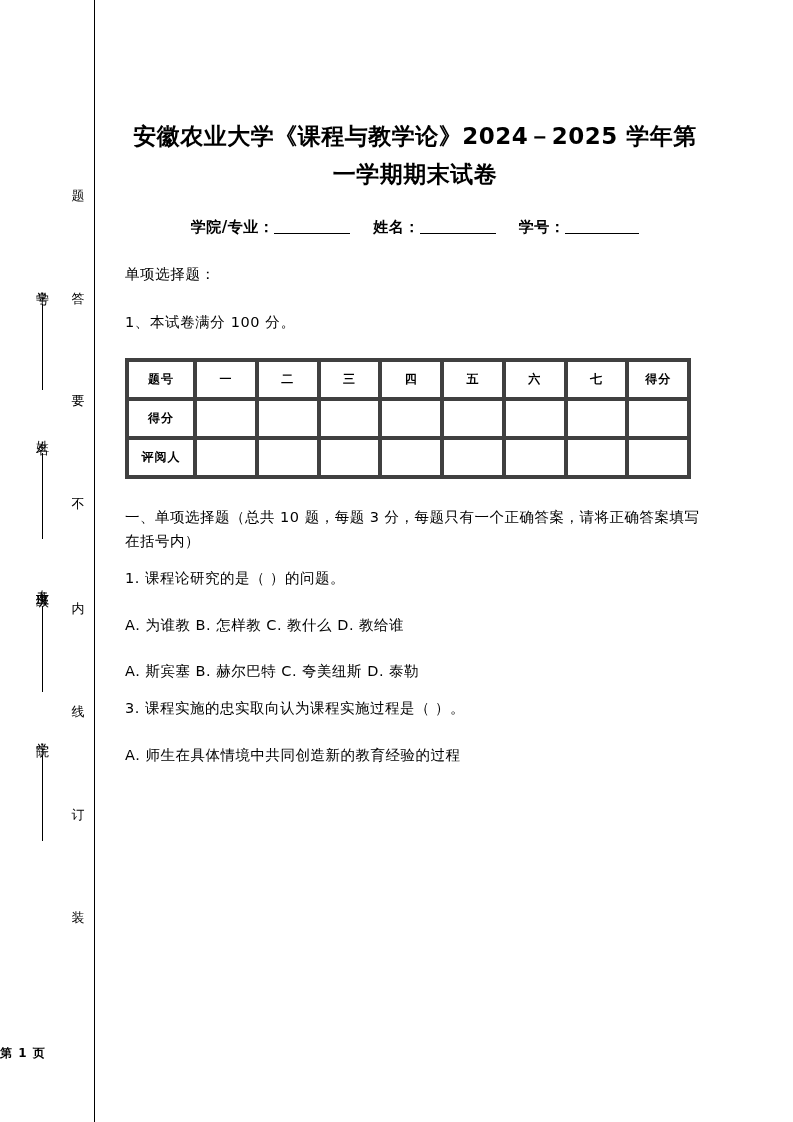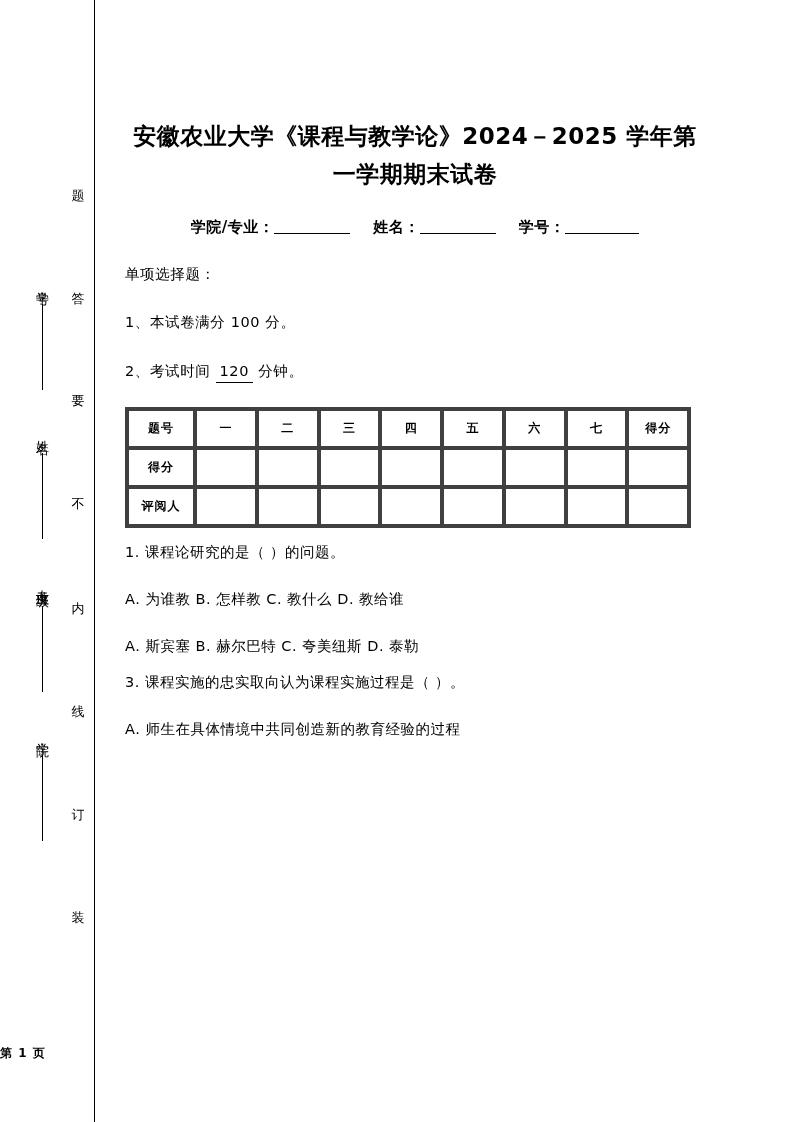--- a/index.html
+++ b/index.html
@@ -193,25 +193,20 @@
       &nbsp;&nbsp;
       <span>姓名：</span><span class="ul"></span>
       &nbsp;&nbsp;
       <span>学号：</span><span class="ul narrow"></span>
     </div>
 
     <div class="para">单项选择题：</div>
 
     <div class="para">1、本试卷满分 100 分。</div>
 
-    <div class="para">
-      <span>2、考试时间</span>
-      <span class="inline-ul">120</span>
-      <span>分钟。</span>
-    </div>
 
     <table class="score">
       <tbody>
           <tr>
         <td class="hdr-label">题号</td>
         <td>一</td>
         <td>二</td>
         <td>三</td>
         <td>四</td>
         <td>五</td>
@@ -238,20 +233,21 @@
         <td></td>
         <td></td>
         <td></td>
         <td></td>
         <td></td>
       </tr>
     </tbody>
       </table>
 
     <div class="qblock">
+      <div class="q-head">一、单项选择题（总共 10 题，每题 3 分，每题只有一个正确答案，请将正确答案填写在括号内）</div>
 
       <div class="q-item">1. 课程论研究的是（  ）的问题。</div>
       <div class="q-opts">A. 为谁教    B. 怎样教    C. 教什么    D. 教给谁</div>
 
       <div class="q-opts">A. 斯宾塞    B. 赫尔巴特    C. 夸美纽斯    D. 泰勒</div>
 
       <div class="q-item">3. 课程实施的忠实取向认为课程实施过程是（  ）。</div>
       <div class="q-opts">A. 师生在具体情境中共同创造新的教育经验的过程</div>
     </div>
 

